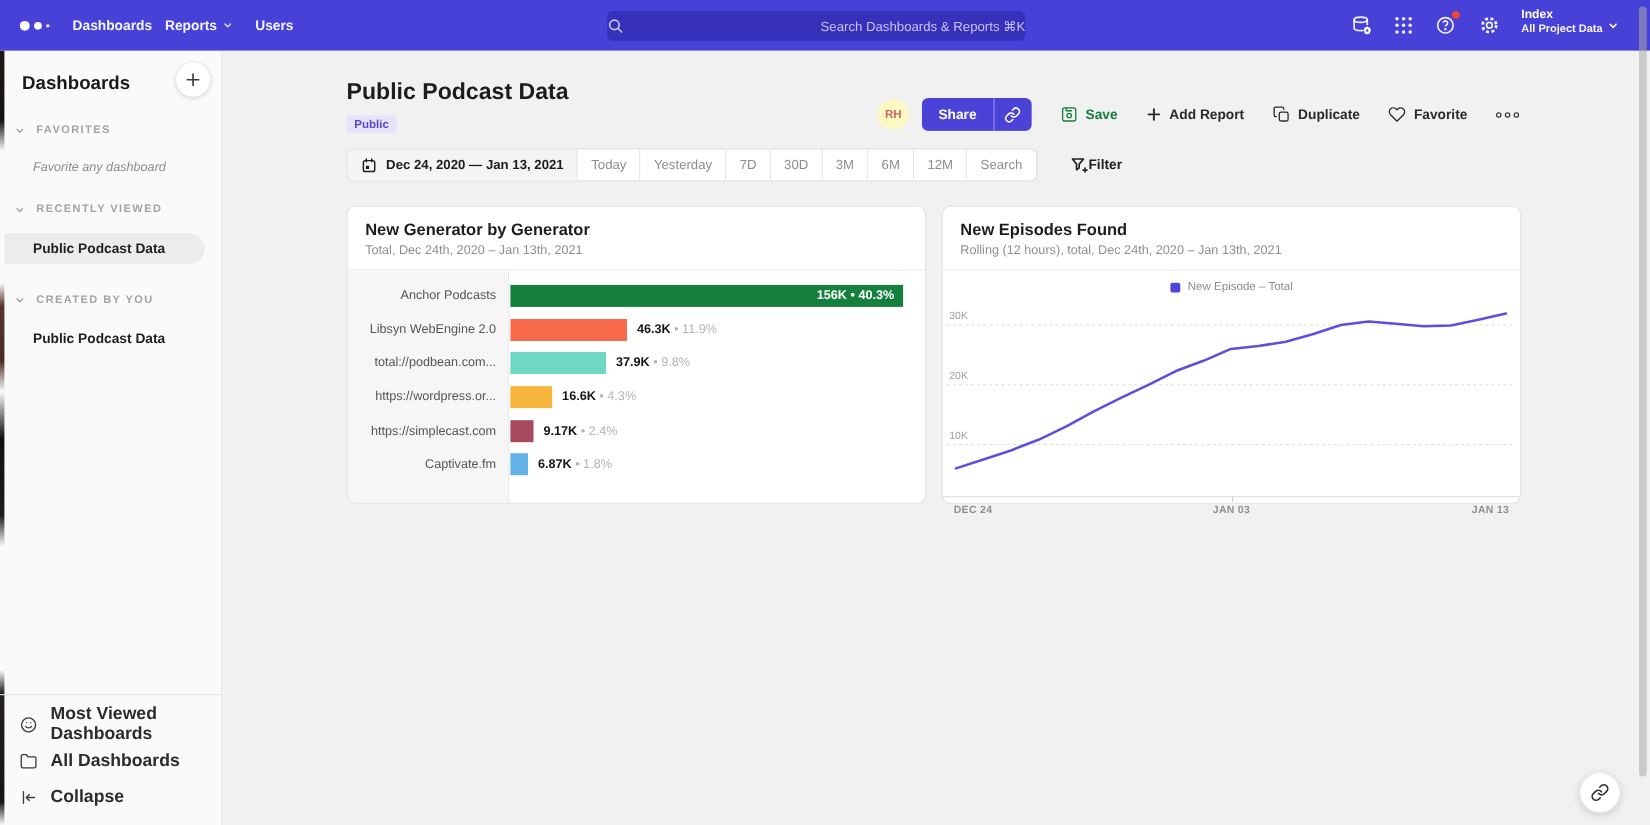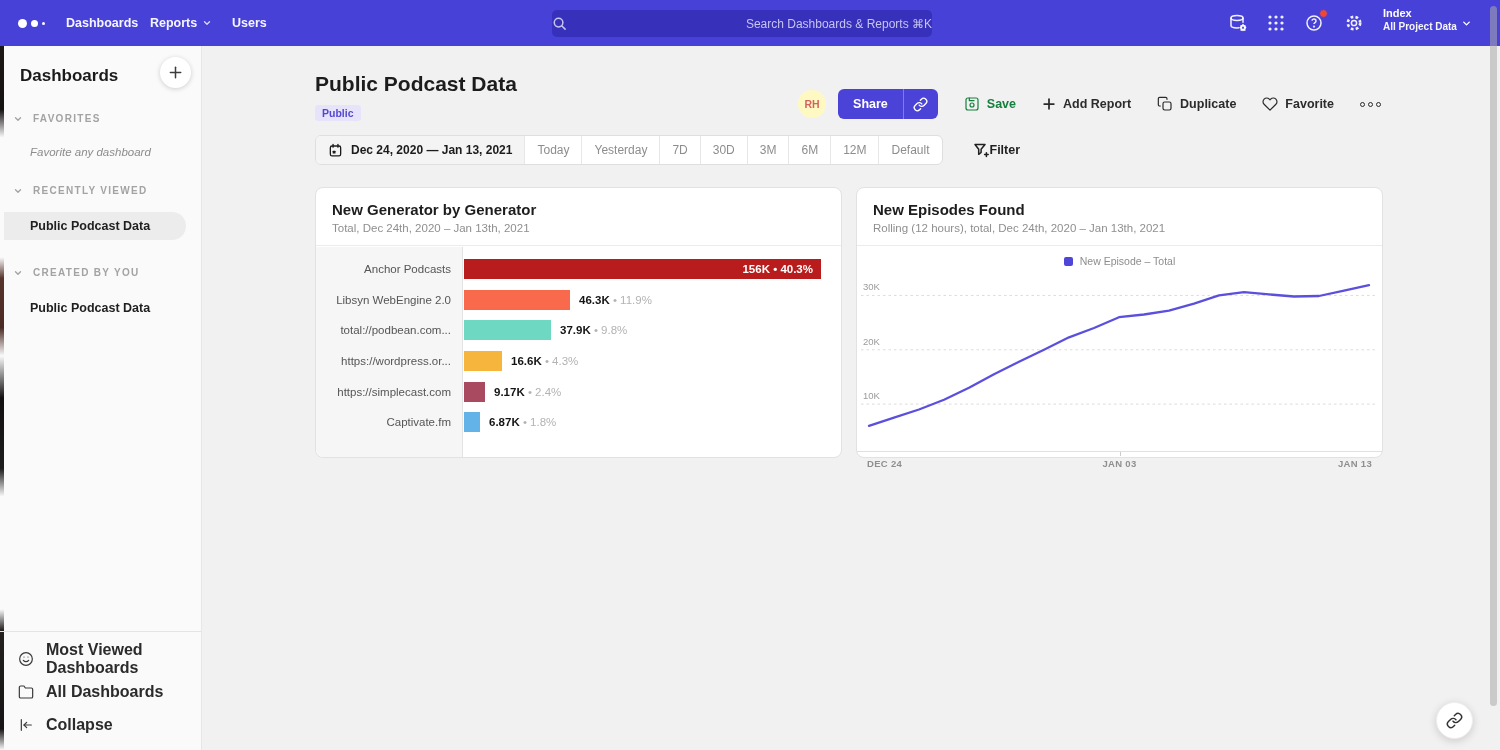--- a/index.html
+++ b/index.html
@@ -330,21 +330,21 @@
         <span>Dec 24, 2020 — Jan 13, 2021</span>
       </div>
 
     <div class="dcell">Today</div>
         <div class="dcell">Yesterday</div>
         <div class="dcell">7D</div>
         <div class="dcell">30D</div>
         <div class="dcell">3M</div>
         <div class="dcell">6M</div>
         <div class="dcell">12M</div>
-        <div class="dcell">Default</div>
+        <div class="dcell">Search</div>
       </div>
     <button class="filterbtn">
       <svg width="17" height="16" viewBox="0 0 17 16" fill="none" stroke="currentColor" stroke-width="1.5" stroke-linecap="round" stroke-linejoin="round">
           <path d="M2 2.5h10l-3.9 4.7v3.3L5.7 12.3V7.2L2 2.5z"></path>
           <line x1="13.4" y1="10.8" x2="13.4" y2="14.4"></line>
           <line x1="11.6" y1="12.6" x2="15.2" y2="12.6"></line>
         </svg>
       <span>Filter</span>
     </button>
   </div>
@@ -353,21 +353,21 @@
     <div class="card-head">
       <div class="card-title">New Generator by Generator</div>
       <div class="card-sub">Total, Dec 24th, 2020 – Jan 13th, 2021</div>
     </div>
     <div class="card-body">
       <div class="label-col"></div>
       <div class="bar-rows" id="bar-rows">
           <div class="bar-row">
             <div class="bar-label">Anchor Podcasts</div>
             <div class="bar-zone">
-              <div class="bar" style="width: 357px; background: #b91c1c;">
+              <div class="bar" style="width: 357px; background: #15803d;">
                 <span class="bar-inval">156K • 40.3%</span>
               </div>
             </div>
           </div>
           <div class="bar-row">
             <div class="bar-label">Libsyn WebEngine 2.0</div>
             <div class="bar-zone">
               <div class="bar" style="width: 106px; background: rgb(249, 105, 75);"></div>
               <span class="bar-outval"><b>46.3K</b><span class="pct"> • 11.9%</span></span>
             </div>

